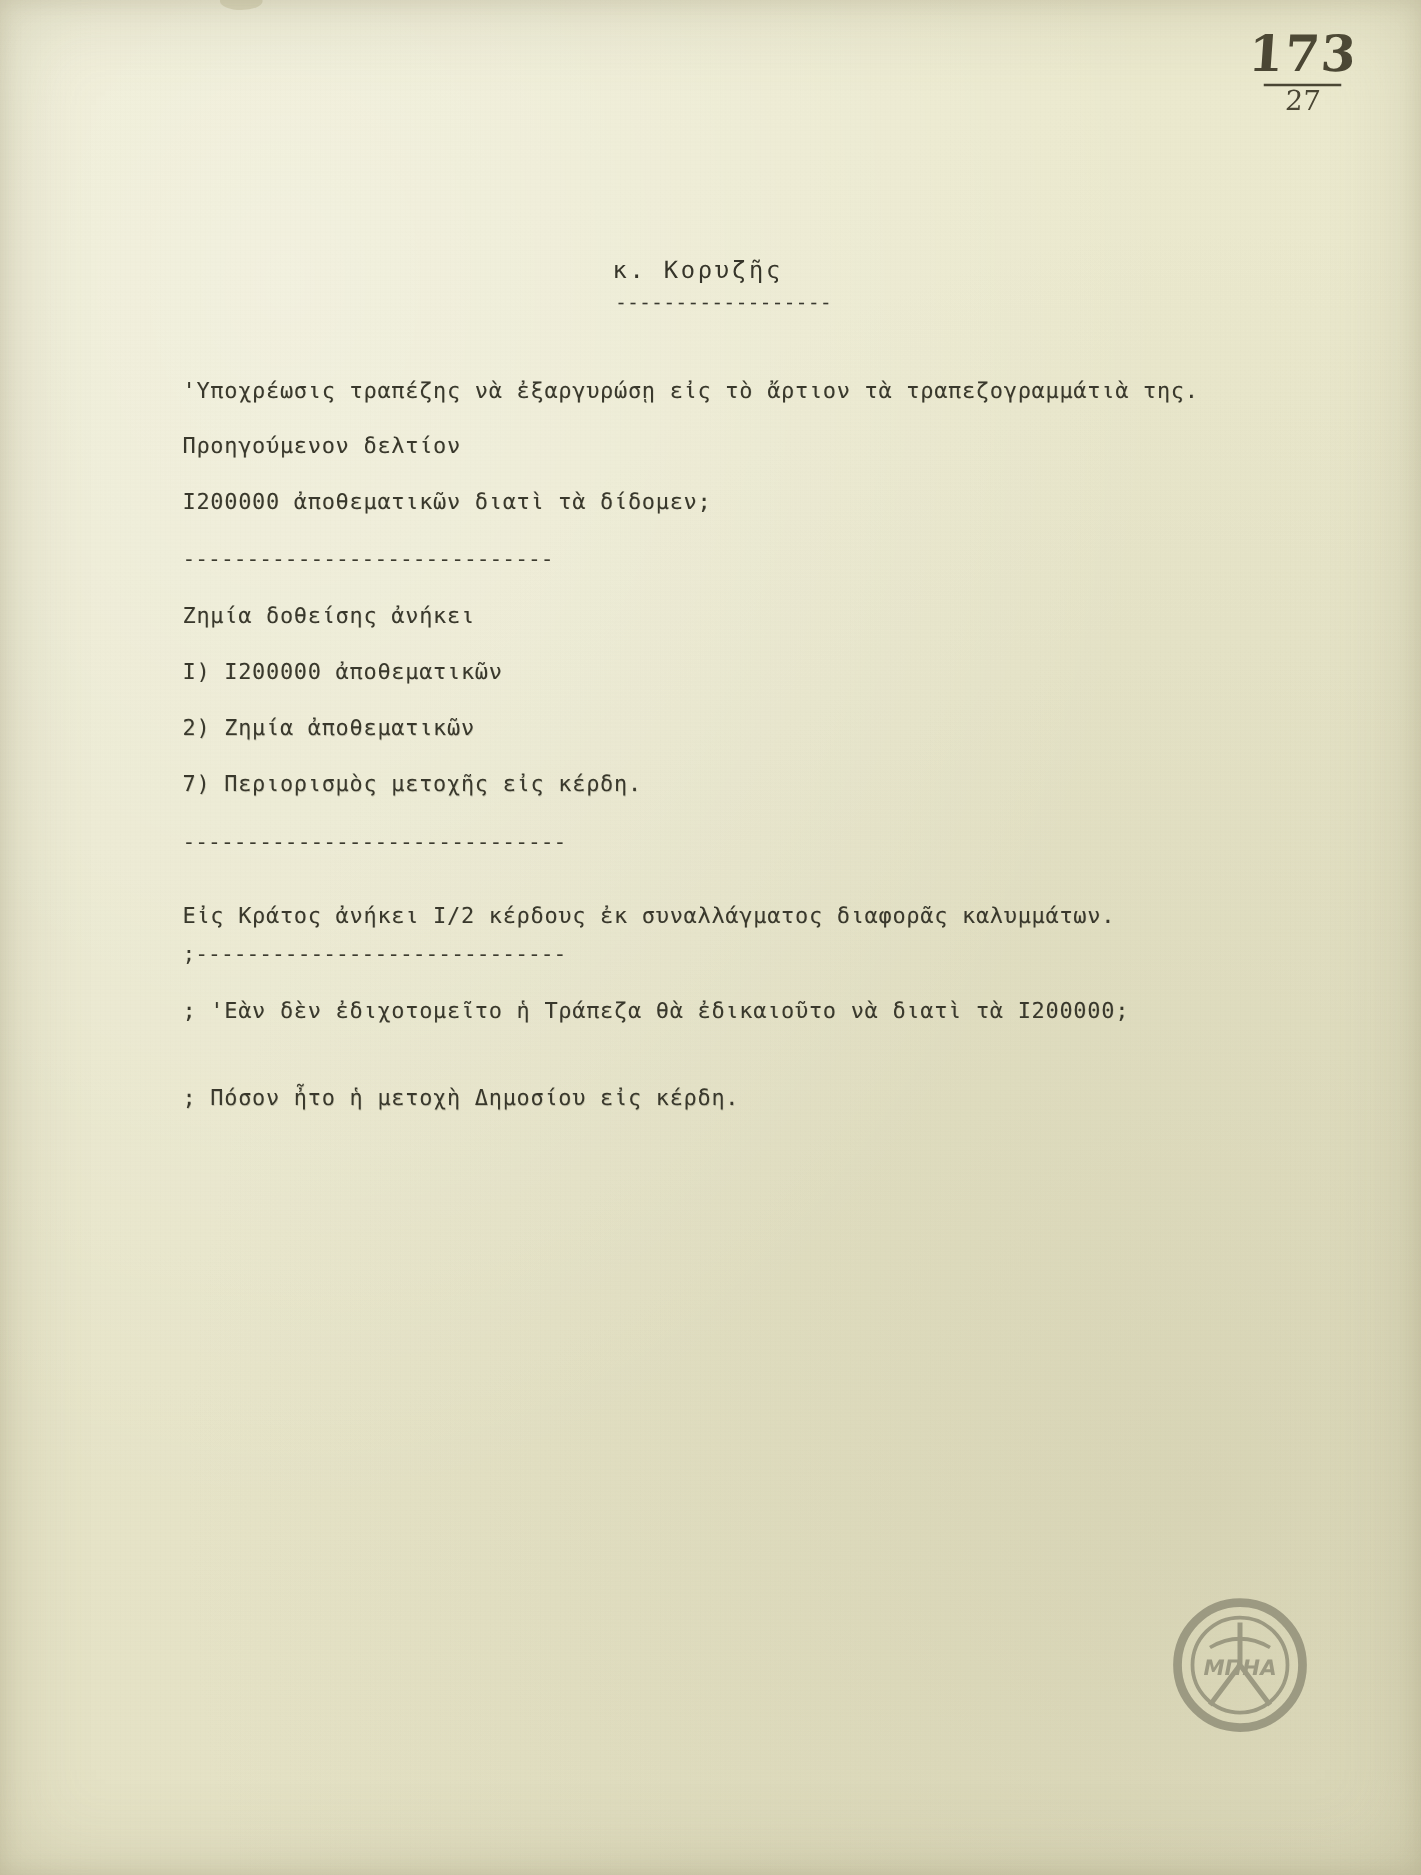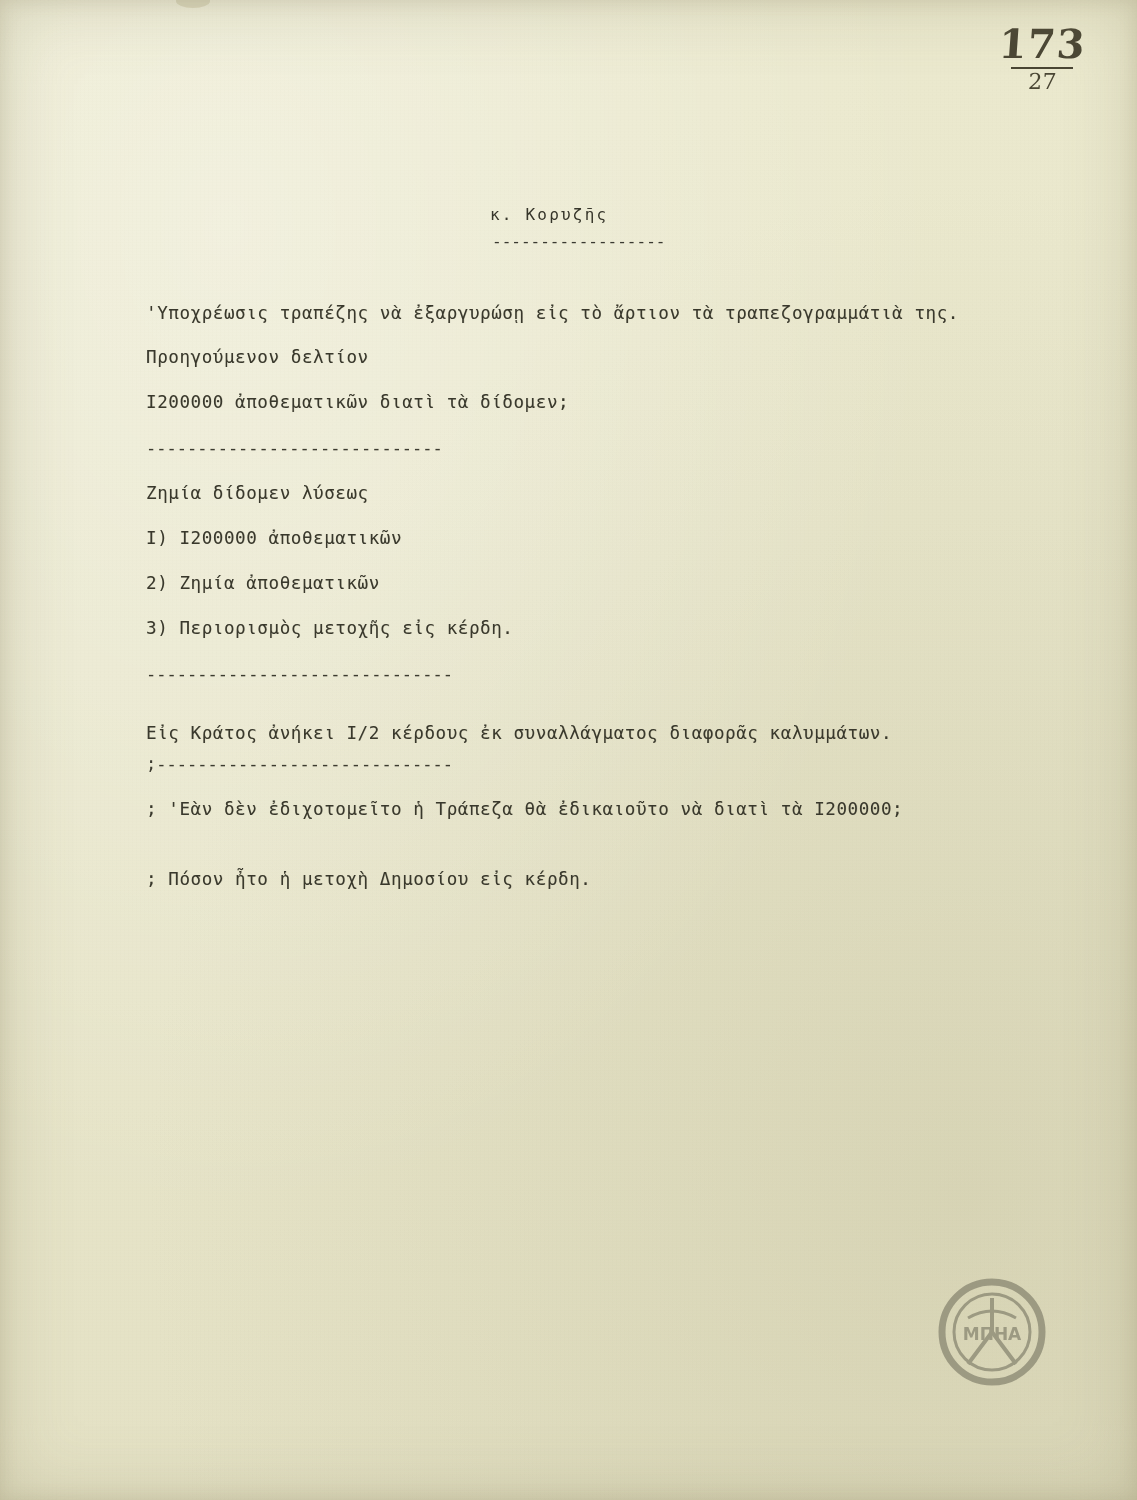--- a/index.html
+++ b/index.html
@@ -83,21 +83,21 @@
     top: 0;
     width: 1137px;
     color: #39382c;
     font-size: 17.5px;
     letter-spacing: 0.6px;
   }
   .title {
     position: absolute;
     left: 490px;
     top: 205px;
-    font-size: 16px;
+    font-size: 19px;
     letter-spacing: 2.2px;
     color: #36352a;
   }
   .title-rule {
     position: absolute;
     left: 492px;
     top: 232px;
     font-size: 16px;
     letter-spacing: 0px;
     color: #3a3930;
@@ -119,20 +119,21 @@
   }
 
   
   .stamp {
     position: absolute;
     left: 938px;
     top: 1278px;
     width: 108px;
     height: 108px;
     opacity: 0.55;
+    font-style: italic;
   }
   .stamp svg { display: block; }
 </style>
 </head>
 <body>
 
 <div class="page">
   <div class="grain"></div>
   <div class="top-nick"></div>
 
@@ -143,24 +144,24 @@
   </div>
 
   <div class="typed">
     <div class="title">κ.  Κορυζῆς</div>
     <div class="title-rule">------------------</div>
 
     <div class="line" style="top:303px">'Υποχρέωσις τραπέζης νὰ ἐξαργυρώσῃ εἰς τὸ ἄρτιον τὰ τραπεζογραμμάτιὰ της.</div>
     <div class="line" style="top:347px">Προηγούμενον δελτίον</div>
     <div class="line" style="top:392px">Ι200000 ἀποθεματικῶν διατὶ τὰ δίδομεν;</div>
     <div class="sep" style="top:438px">-----------------------------</div>
-    <div class="line" style="top:483px">Ζημία δίδομεν λύσεως</div>
+    <div class="line" style="top:483px">Ζημία δοθείσης ἀνήκει</div>
     <div class="line" style="top:528px">Ι) Ι200000 ἀποθεματικῶν</div>
     <div class="line" style="top:573px">2) Ζημία ἀποθεματικῶν</div>
-    <div class="line" style="top:618px">3) Περιορισμὸς μετοχῆς εἰς κέρδη.</div>
+    <div class="line" style="top:618px">7) Περιορισμὸς μετοχῆς εἰς κέρδη.</div>
     <div class="sep" style="top:664px">------------------------------</div>
     <div class="line" style="top:723px">Εἰς Κράτος ἀνήκει Ι/2 κέρδους ἐκ συναλλάγματος διαφορᾶς καλυμμάτων.</div>
     <div class="sep" style="top:754px">;-----------------------------</div>
     <div class="line" style="top:799px">; 'Εὰν δὲν ἐδιχοτομεῖτο ἡ Τράπεζα θὰ ἐδικαιοῦτο νὰ διατὶ τὰ Ι200000;</div>
     <div class="line" style="top:869px">; Πόσον ἦτο ἡ μετοχὴ Δημοσίου εἰς κέρδη.</div>
   </div>
 
   <div class="stamp">
     <svg width="108" height="108" viewBox="0 0 108 108" xmlns="http://www.w3.org/2000/svg">
       <circle cx="54" cy="54" r="50" fill="none" stroke="#6c6a58" stroke-width="7"></circle>

